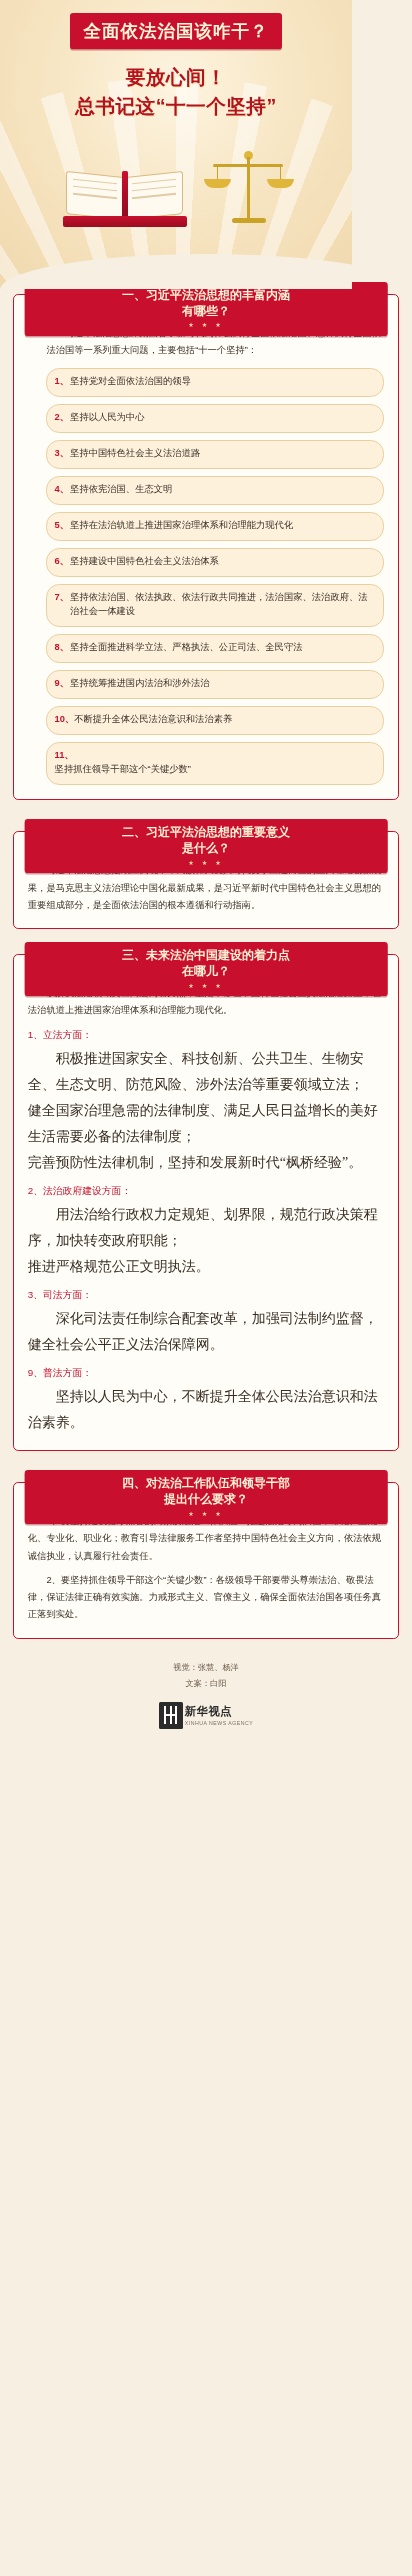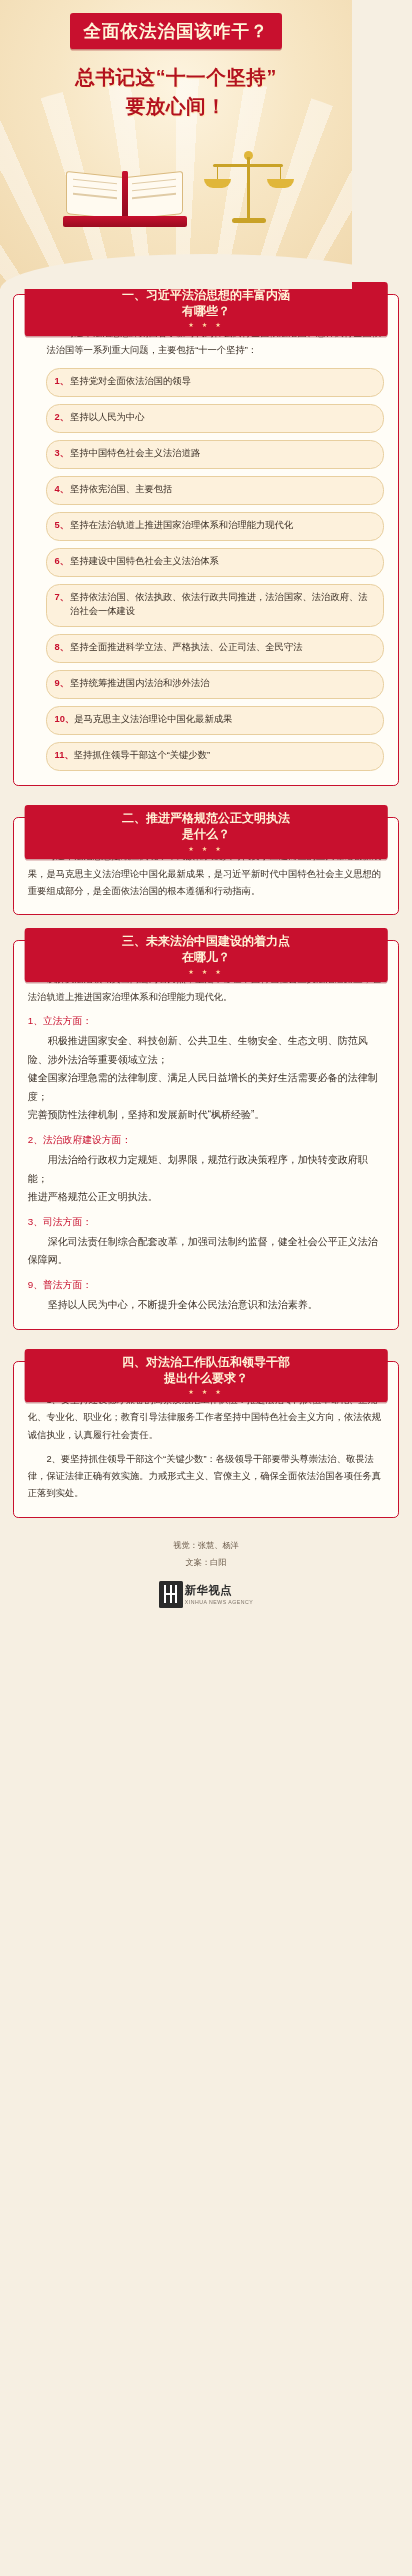--- a/index.html
+++ b/index.html
@@ -200,24 +200,25 @@
   }
 
   
   .sub-title {
     font-size: 9.8px;
     font-weight: normal;
     color: #c8102e;
     margin: 9.3px 0 4.1px;
   }
   .sub-body {
-    font-size: 10px;
+    font-size: 14px;
     line-height: 1.85;
     color: #3a2f26;
     text-indent: 2em;
+    font-family: Liberation Serif, serif;
   }
   .num-para {
     font-size: 9.3px;
     line-height: 1.85;
     color: #3a2f26;
     text-indent: 2em;
     margin-bottom: 7.2px;
   }
 
   
@@ -259,22 +260,22 @@
 </head>
 <body>
 
 <div class="page">
 
   <div class="header">
     <div class="rays"></div>
     <div class="header-inner">
       <div class="title-banner">全面依法治国该咋干？</div>
       <div class="title-sub">
+        <div>要放心间！</div>
         <div>总书记这“十一个坚持”</div>
-        <div>要放心间！</div>
       </div>
     </div>
     <div class="illus">
       <div class="book">
         <div class="pg left">
             <i></i>
             <i></i>
             <i></i>
           </div>
         <div class="pg right">
@@ -314,21 +315,21 @@
     <div class="pill">
       <span class="num">2、</span>
       <span class="txt">坚持以人民为中心</span>
     </div>
     <div class="pill">
       <span class="num">3、</span>
       <span class="txt">坚持中国特色社会主义法治道路</span>
     </div>
     <div class="pill">
       <span class="num">4、</span>
-      <span class="txt">坚持依宪治国、主要包括</span>
+      <span class="txt">坚持依宪治国、生态文明</span>
     </div>
     <div class="pill">
       <span class="num">5、</span>
       <span class="txt">坚持在法治轨道上推进国家治理体系和治理能力现代化</span>
     </div>
     <div class="pill">
       <span class="num">6、</span>
       <span class="txt">坚持建设中国特色社会主义法治体系</span>
     </div>
     <div class="pill">
@@ -338,31 +339,31 @@
     <div class="pill">
       <span class="num">8、</span>
       <span class="txt">坚持全面推进科学立法、严格执法、公正司法、全民守法</span>
     </div>
     <div class="pill">
       <span class="num">9、</span>
       <span class="txt">坚持统筹推进国内法治和涉外法治</span>
     </div>
     <div class="pill">
       <span class="num">10、</span>
-      <span class="txt">是马克思主义法治理论中国化最新成果</span>
-    </div>
-    <div class="pill" style="margin-bottom:0;">
+      <span class="txt">不断提升全体公民法治意识和法治素养</span>
+    </div>
+    <div class="pill" style="margin-bottom:0;flex-direction:column;">
       <span class="num">11、</span>
       <span class="txt">坚持抓住领导干部这个“关键少数”</span>
     </div>
   </div>
 
   <div class="section" style="margin-top:31px;">
     <div class="sec-head">
-      <div style="white-space:pre-line">二、推进严格规范公正文明执法
+      <div style="white-space:pre-line">二、习近平法治思想的重要意义
 是什么？</div>
       <div class="sec-stars">★ ★ ★</div>
     </div>
     <div class="para" style="margin-bottom:0;">习近平法治思想是顺应实现中华民族伟大复兴时代要求应运而生的重大理论创新成果，是马克思主义法治理论中国化最新成果，是习近平新时代中国特色社会主义思想的重要组成部分，是全面依法治国的根本遵循和行动指南。</div>
   </div>
 
   <div class="section" style="margin-top:25px;">
     <div class="sec-head">
       <div style="white-space:pre-line">三、未来法治中国建设的着力点
 在哪儿？</div>

